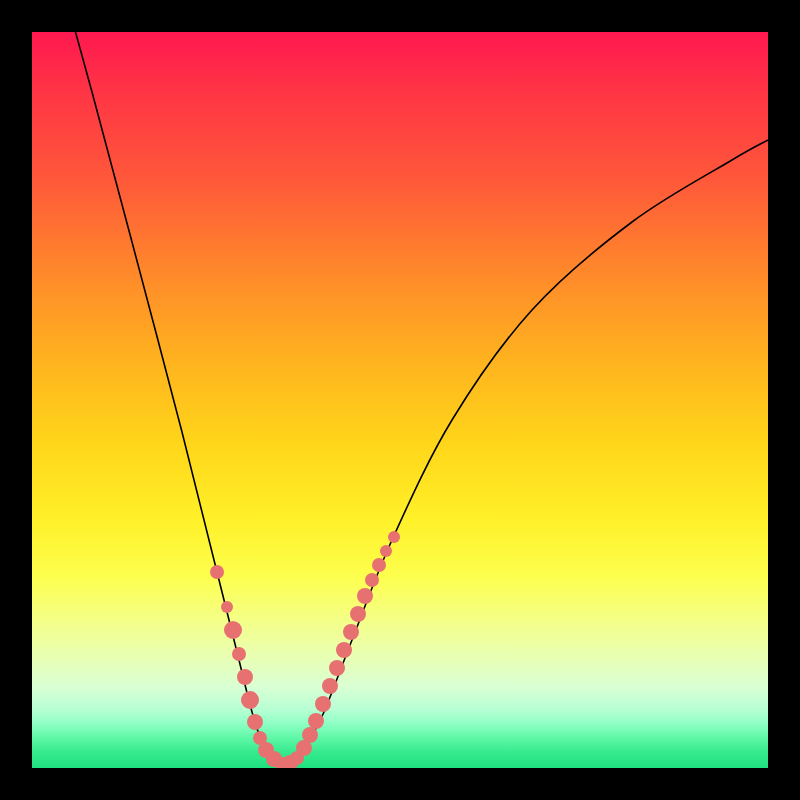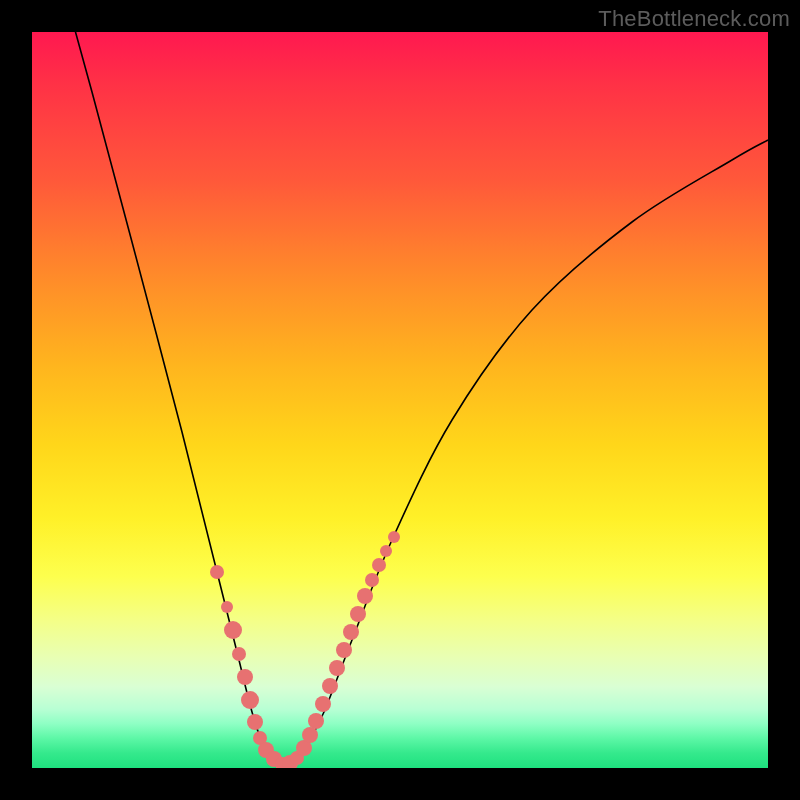--- a/index.html
+++ b/index.html
@@ -69,21 +69,20 @@
   }
   .dot {
     fill: #e77171;
     stroke: none;
   }
 </style>
 </head>
 <body>
 
 <div class="frame">
-  <div class="watermark">TheBottleneck.com</div>
   <div class="plot-area">
     <div class="gradient"></div>
     <svg class="curve" viewBox="0 0 736 736" preserveAspectRatio="none">
       <path id="curve-path" d="M 38 -20 C 41.666666666666664 -6.666666666666666, 49.666666666666664 21.666666666666664, 60 60 C 70.33333333333333 98.33333333333334, 85 153.33333333333334, 100 210 C 115 266.6666666666667, 135.83333333333334 345, 150 400 C 164.16666666666666 455, 175.83333333333334 503.3333333333333, 185 540 C 194.16666666666666 576.6666666666666, 199.16666666666666 596.6666666666666, 205 620 C 210.83333333333334 643.3333333333334, 215.5 664.1666666666666, 220 680 C 224.5 695.8333333333334, 228.33333333333334 707, 232 715 C 235.66666666666666 723, 238.66666666666666 725, 242 728 C 245.33333333333334 731, 248.66666666666666 733, 252 733 C 255.33333333333334 733, 258.1666666666667 731.5, 262 728 C 265.8333333333333 724.5, 270 720, 275 712 C 280 704, 284.5 697.3333333333334, 292 680 C 299.5 662.6666666666666, 308.6666666666667 636.6666666666666, 320 608 C 331.3333333333333 579.3333333333334, 343.3333333333333 544.6666666666666, 360 508 C 376.6666666666667 471.3333333333333, 396.6666666666667 426.3333333333333, 420 388 C 443.3333333333333 349.6666666666667, 470 311, 500 278 C 530 245, 566.6666666666666 215, 600 190 C 633.3333333333334 165, 677.3333333333334 141.66666666666666, 700 128 C 722.6666666666666 114.33333333333333, 730 111.33333333333333, 736 108"></path>
       <g id="dots-left">
           <circle cx="185" cy="540" r="7" class="dot" fill="#e77171"></circle>
           <circle cx="195" cy="575" r="6" class="dot" fill="#e77171"></circle>
           <circle cx="201" cy="598" r="9" class="dot" fill="#e77171"></circle>
           <circle cx="207" cy="622" r="7" class="dot" fill="#e77171"></circle>
           <circle cx="213" cy="645" r="8" class="dot" fill="#e77171"></circle>

